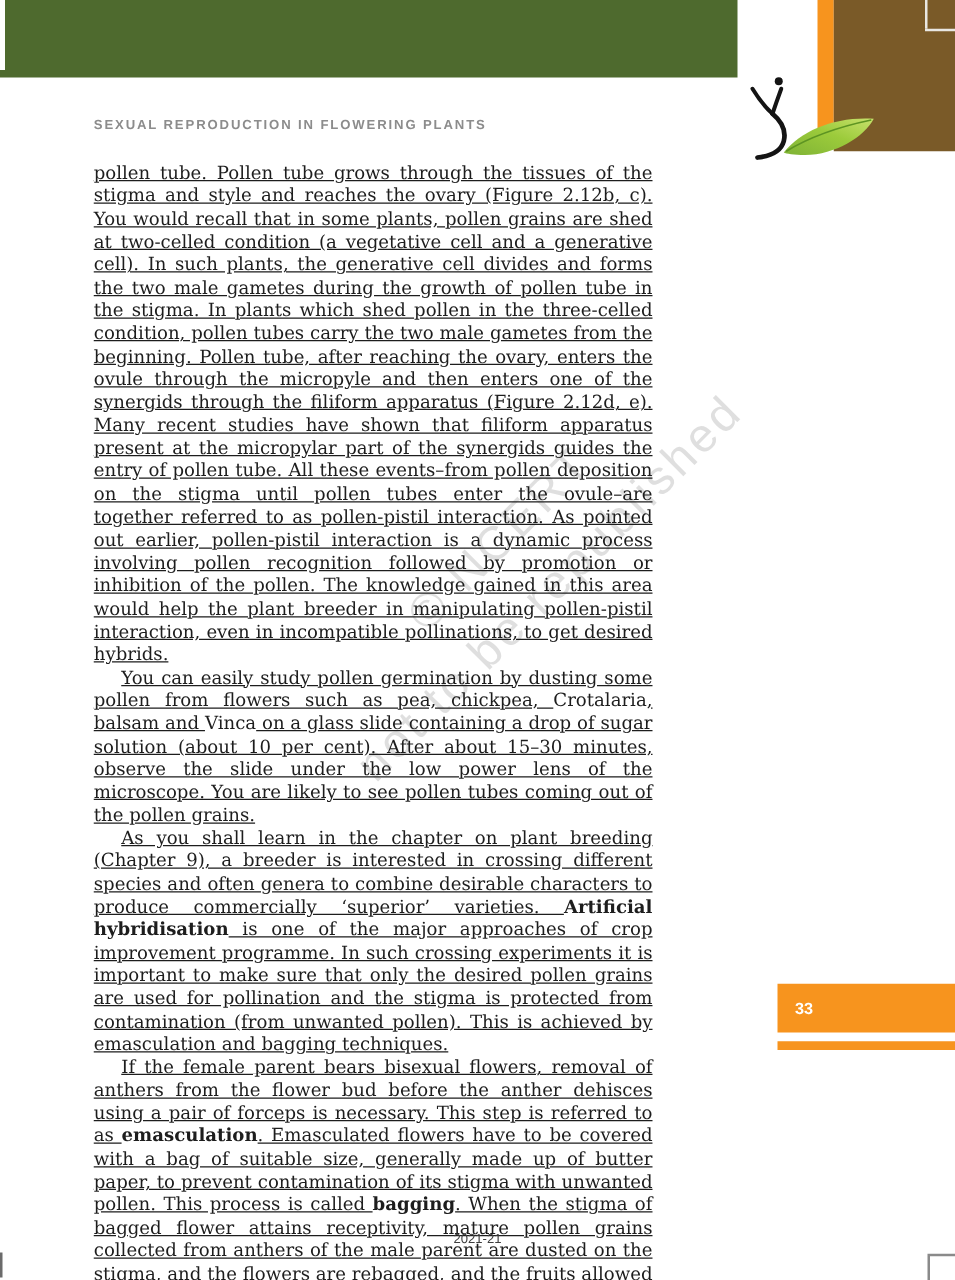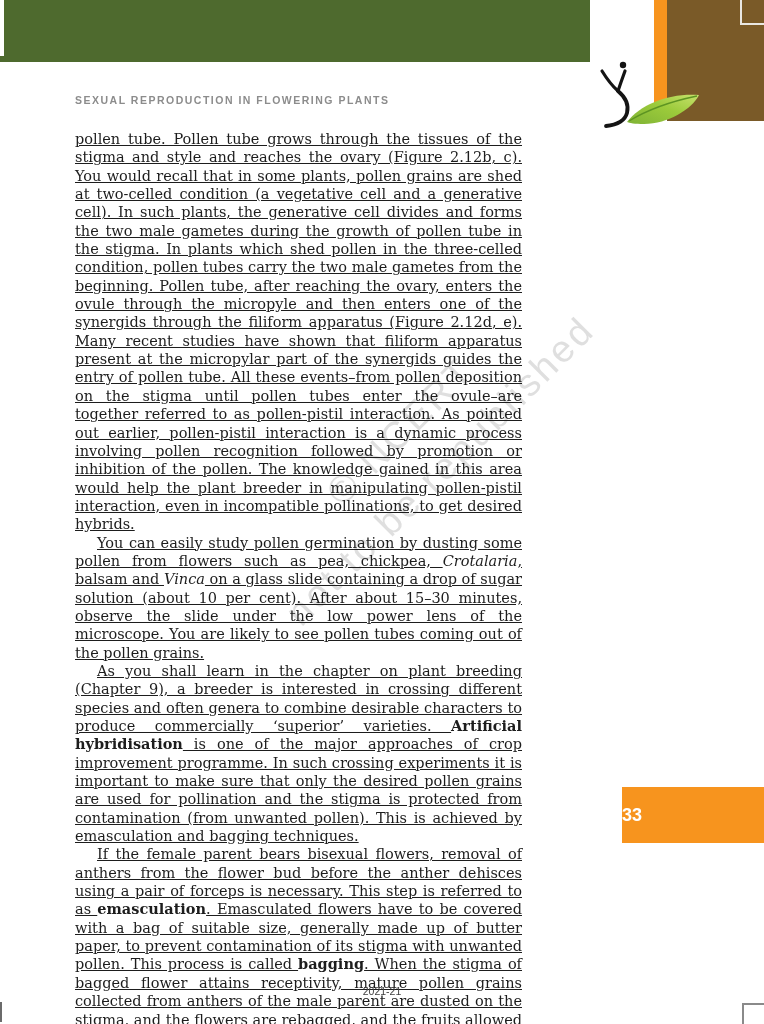--- a/index.html
+++ b/index.html
@@ -31,27 +31,27 @@
   }
   
   .body-text {
     position:absolute; left:75px; top:130px; width:447px; z-index:2;
     font-family:"DejaVu Serif", serif; font-size:14.5px; line-height:18.35px;
     color:#1D1D1D; text-align:justify;
   }
   .body-text p { margin:0; }
   .body-text p.indent { text-indent:22px; }
   .body-text span.bold { font-weight:bold; }
-  .body-text span.italic { font-style:italic; }
+  .body-text span.italic { }
   .body-text span.normal { font-style:normal; font-weight:normal;text-decoration:underline; }
   
   .page-badge {
-    position:absolute; left:622px; top:787px; width:142px; height:56px; background:#F7941E; z-index:4;
-    display:flex; align-items:center; box-sizing:border-box;
-    color:#ffffff; font-weight:bold; font-size:18px; font-family:"Liberation Sans", sans-serif;
+    position:absolute; left:622px; top:787px; width:142px; height:39px; background:#F7941E; z-index:4;
+    display:flex; align-items:center; padding-left:14px; box-sizing:border-box;
+    color:#ffffff; font-weight:bold; font-size:13px; font-family:"Liberation Sans", sans-serif;
   }
   .page-badge-strip { position:absolute; left:622px; top:833px; width:142px; height:7px; background:#F7941E; z-index:4; }
   
   .footer {
     position:absolute; left:0; right:0; top:985px; z-index:2;
     text-align:center; font-size:10.5px; color:#3F3F3F; font-family:"Liberation Sans", sans-serif;
   }
   
   .mark-br-v { position:absolute; left:742px; top:1003px; width:2px; height:21px; background:#8a8a8a; z-index:3; }
   .mark-br-h { position:absolute; left:744px; top:1003px; width:20px; height:2px; background:#8a8a8a; z-index:3; }

